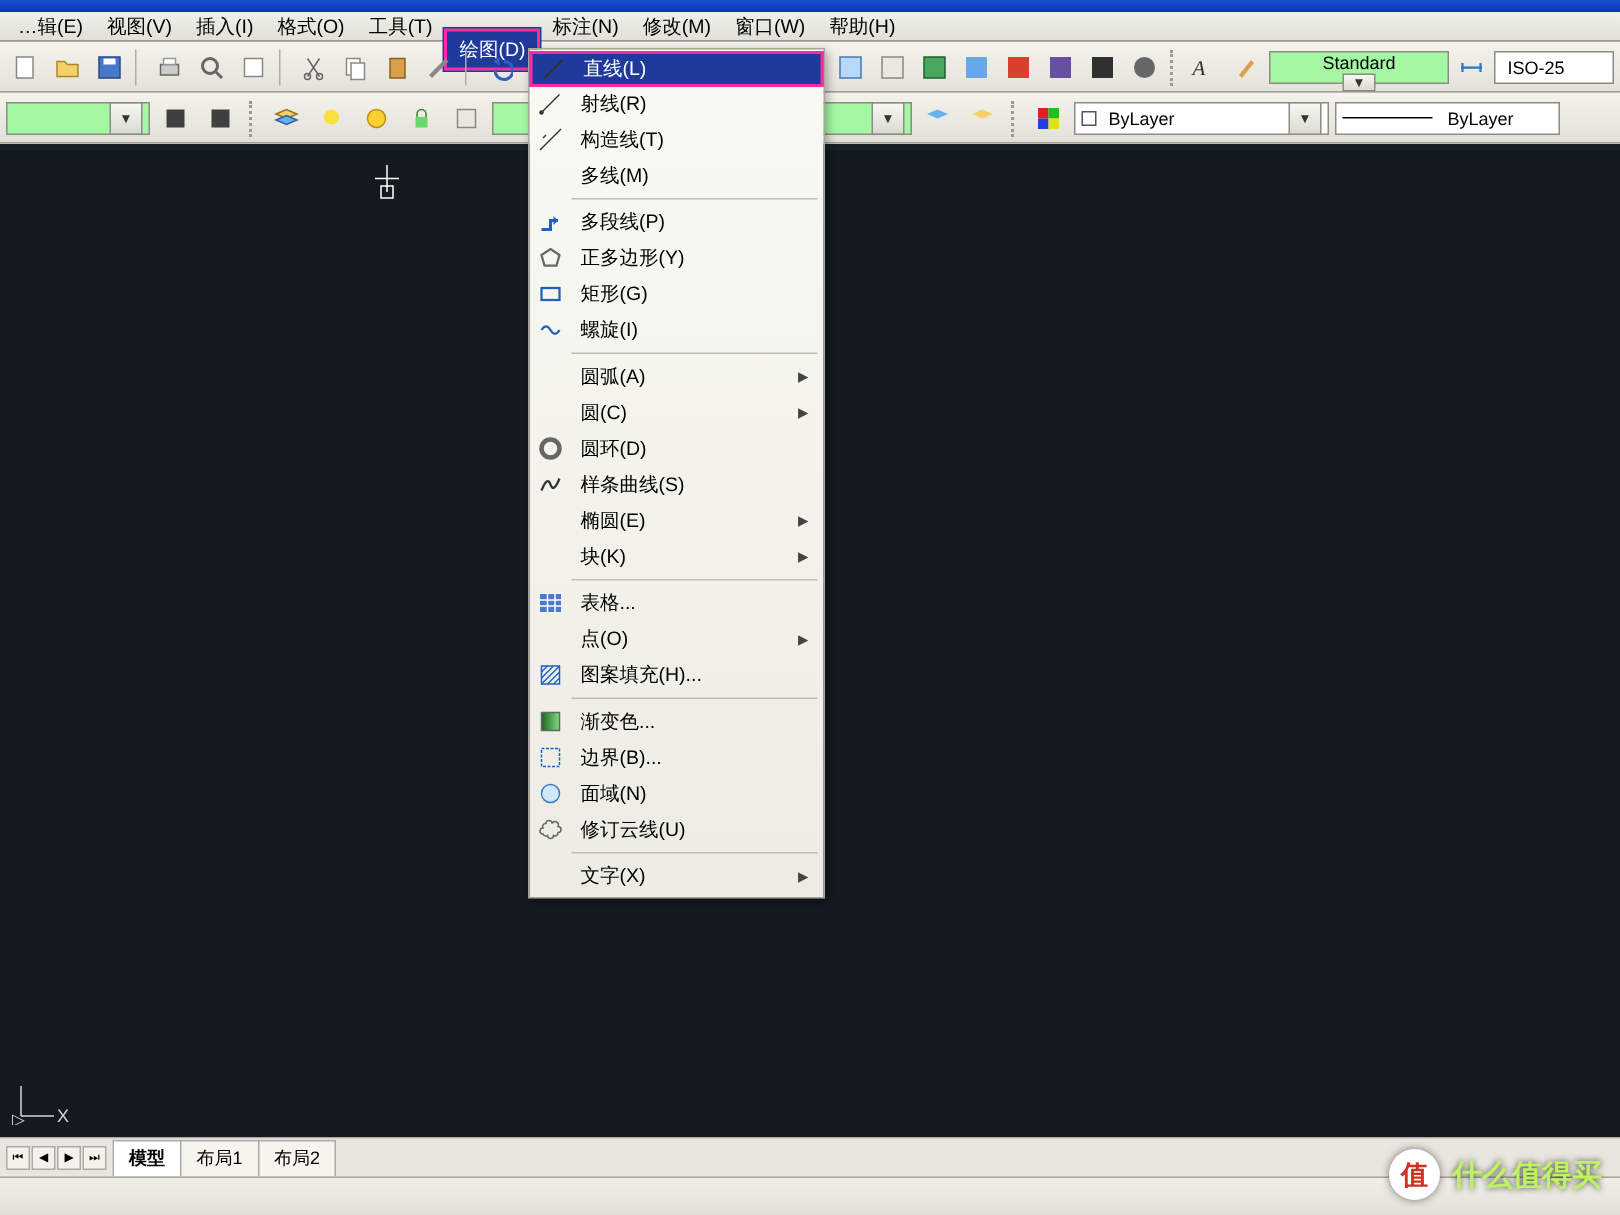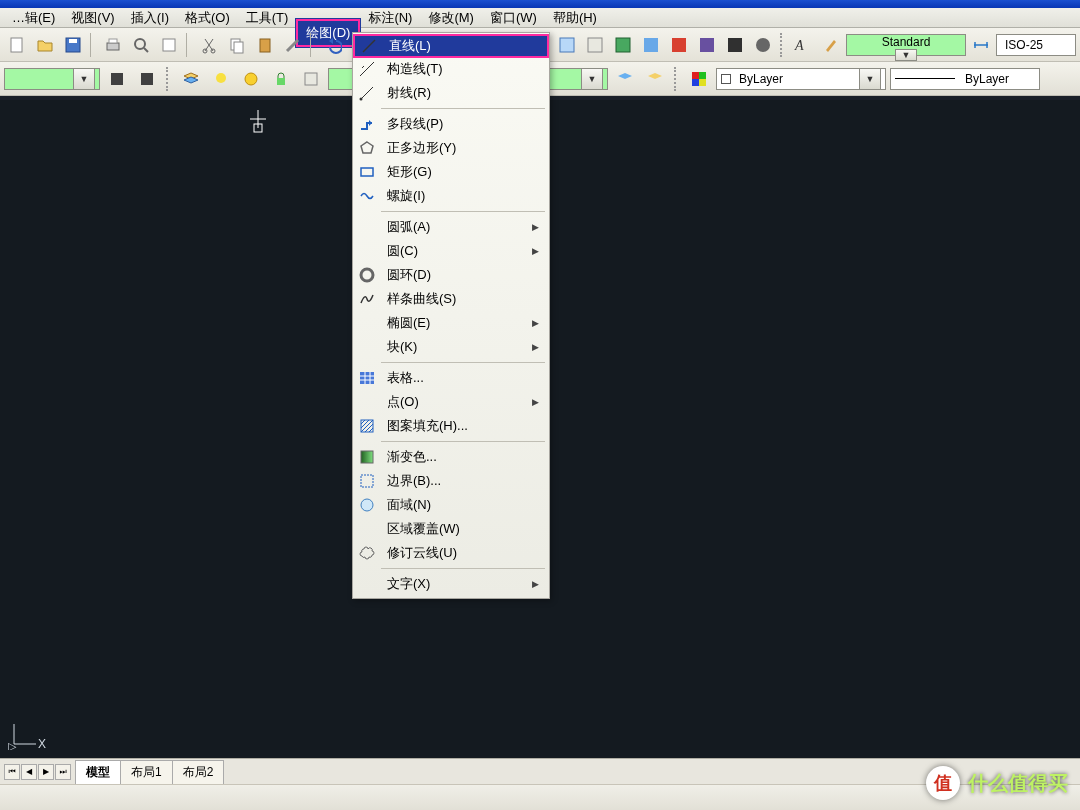--- a/index.html
+++ b/index.html
@@ -324,34 +324,38 @@
         <span class="menu-icon">
           <svg width="18" height="18">
             <line x1="3" y1="15" x2="15" y2="3" stroke="#333" stroke-width="1.5"></line>
           </svg>
         </span>
         <span class="menu-label">直线(L)</span>
       </div>
       <div class="menu-row">
         <span class="menu-icon">
           <svg width="18" height="18">
+            <line x1="3" y1="15" x2="15" y2="3" stroke="#333"></line>
+            <circle cx="3" cy="15" r="1.5" fill="#333"></circle>
+          </svg>
+        </span>
+        <span class="menu-label">射线(R)</span>
+      </div>
+      <div class="menu-row">
+        <span class="menu-icon">
+          <svg width="18" height="18">
             <line x1="2" y1="16" x2="16" y2="2" stroke="#333"></line>
             <line x1="4" y1="8" x2="6" y2="6" stroke="#333"></line>
           </svg>
         </span>
         <span class="menu-label">构造线(T)</span>
       </div>
       <div class="menu-row">
-        <span class="menu-icon">
-          <svg width="18" height="18">
-            <line x1="3" y1="15" x2="15" y2="3" stroke="#333"></line>
-            <circle cx="3" cy="15" r="1.5" fill="#333"></circle>
-          </svg>
-        </span>
-        <span class="menu-label">射线(R)</span>
+        <span class="menu-icon"></span>
+        <span class="menu-label">多线(M)</span>
       </div>
       <div class="menu-sep"></div>
       <div class="menu-row">
         <span class="menu-icon">
           <svg width="18" height="18">
             <path d="M3 14h6v-6h5" fill="none" stroke="#2060c0" stroke-width="2"></path>
             <path d="M11 5l3 3-3 3" fill="#2060c0"></path>
           </svg>
         </span>
         <span class="menu-label">多段线(P)</span>
@@ -473,24 +477,20 @@
       </div>
       <div class="menu-row">
         <span class="menu-icon">
           <svg width="18" height="18">
             <circle cx="9" cy="9" r="6" fill="#d0e8f8" stroke="#4080c0"></circle>
           </svg>
         </span>
         <span class="menu-label">面域(N)</span>
       </div>
       <div class="menu-row">
-        <span class="menu-icon"></span>
-        <span class="menu-label">区域覆盖(W)</span>
-      </div>
-      <div class="menu-row">
         <span class="menu-icon">
           <svg width="18" height="18">
             <path d="M4 12a2 2 0 0 1 0-4 2 2 0 0 1 2-3 2 2 0 0 1 4 0 2 2 0 0 1 4 2 2 2 0 0 1 0 4 2 2 0 0 1-3 2 2 2 0 0 1-4 0 2 2 0 0 1-3-1z" fill="none" stroke="#666"></path>
           </svg>
         </span>
         <span class="menu-label">修订云线(U)</span>
       </div>
       <div class="menu-sep"></div>
       <div class="menu-row">
         <span class="menu-icon"></span>

